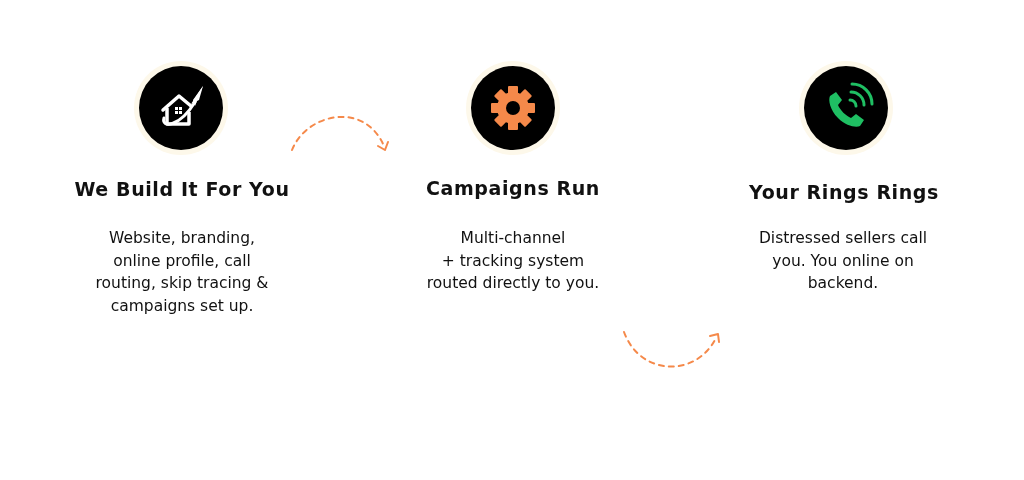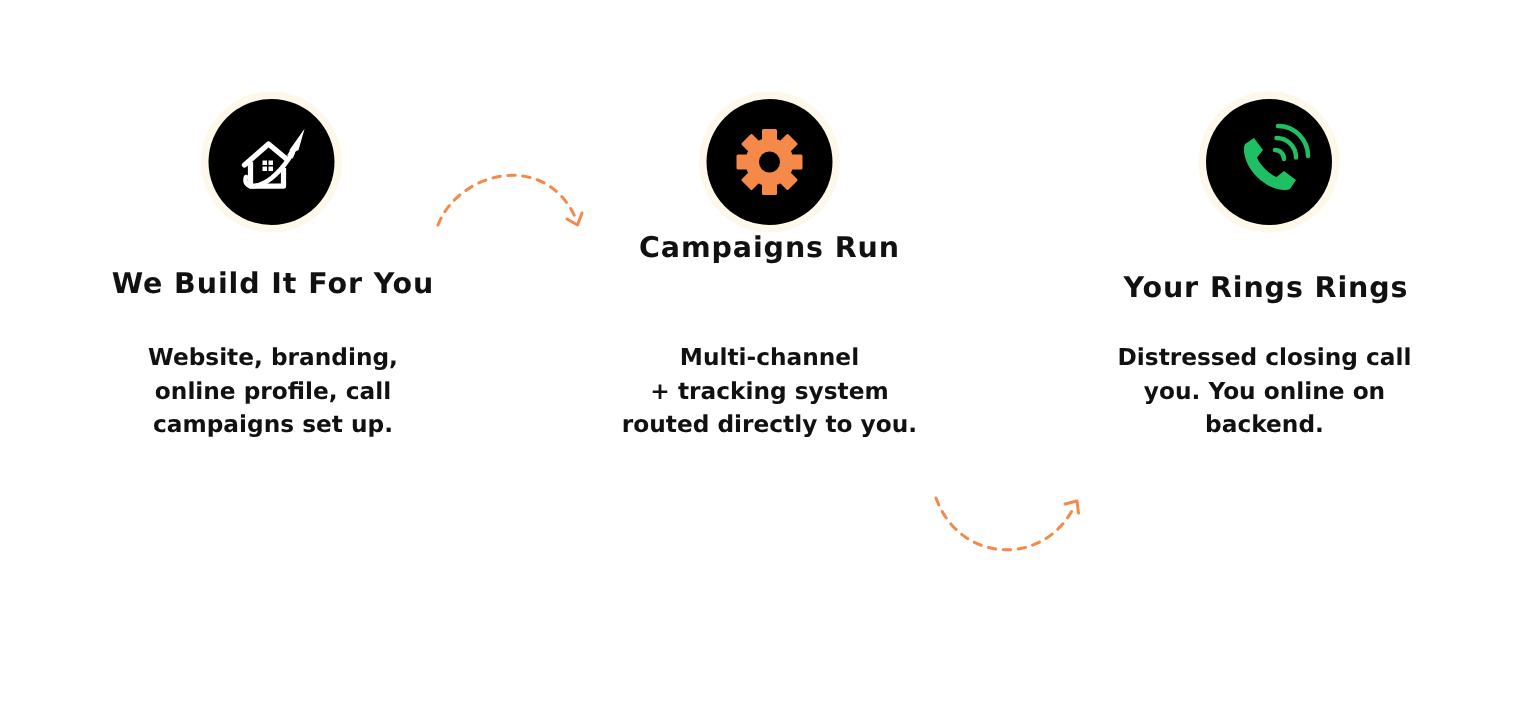--- a/index.html
+++ b/index.html
@@ -1,20 +1,20 @@
 <!DOCTYPE html>
 <html><head>
 <meta charset="utf-8">
 <style>
   html, body { margin:0; padding:0; background:#ffffff; }
   body { width:1024px; height:480px; position:relative; overflow:hidden; font-family:"DejaVu Sans", sans-serif; color:#111; }
   .icon-wrap { position:absolute; width:94px; height:94px; border-radius:50%; background:#fdf8ea; display:flex; align-items:center; justify-content:center; }
   .icon-circle { width:84px; height:84px; border-radius:50%; background:#000; display:flex; align-items:center; justify-content:center; }
   .title { position:absolute; font-family:"DejaVu Sans", sans-serif; font-weight:bold; font-size:19px; letter-spacing:0.6px; line-height:26px; color:#111; text-align:center; white-space:nowrap; }
-  .desc { position:absolute; font-family:"DejaVu Sans", sans-serif; font-size:15.5px; line-height:22.5px; color:#111; text-align:center;font-weight:bold; }
+  .desc { position:absolute; font-family:"DejaVu Sans", sans-serif; font-size:15.5px; line-height:22.5px; color:#111; text-align:center; }
   .arrow { position:absolute; }
 </style>
 </head>
 <body>
 
 <div>
   <div class="icon-wrap" style="left:134px; top:61px;">
     <div class="icon-circle">
       <svg width="60" height="60" viewBox="0 0 60 60">
 
@@ -29,20 +29,21 @@
 
         <path d="M40 26 L52 8 L48 22 Z" fill="#fff"></path>
         <path d="M42 22 L52 8 L44 28 Z" fill="#fff"></path>
       </svg>
     </div>
   </div>
   <div class="title" style="left:72px; top:176px; width:220px;">We Build It For You</div>
   <div class="desc" style="left:62px; top:227px; width:240px;">
     <div>Website, branding,</div>
     <div>online profile, call</div>
+    <div>routing, skip tracing &amp;</div>
     <div>campaigns set up.</div>
   </div>
 </div>
 
 <svg class="arrow" style="left:284px; top:104px;" width="112" height="56" viewBox="0 0 112 56">
   <path d="M8 46 C 22 10, 80 -4, 100 42" fill="none" stroke="#f5894a" stroke-width="2" stroke-dasharray="5 5" stroke-linecap="round"></path>
   <path d="M94 42 L101 46 L104 38" fill="none" stroke="#f5894a" stroke-width="2" stroke-linecap="round" stroke-linejoin="round"></path>
 </svg>
 
 <div>
@@ -57,21 +58,21 @@
           <rect x="-5" y="-22" width="10" height="10" rx="1" transform="rotate(180)"></rect>
           <rect x="-5" y="-22" width="10" height="10" rx="1" transform="rotate(225)"></rect>
           <rect x="-5" y="-22" width="10" height="10" rx="1" transform="rotate(270)"></rect>
           <rect x="-5" y="-22" width="10" height="10" rx="1" transform="rotate(315)"></rect>
           <circle r="16"></circle>
         </g>
         <circle cx="26" cy="26" r="7" fill="#000"></circle>
       </svg>
     </div>
   </div>
-  <div class="title" style="left:400px; top:152px; width:226px;">
+  <div class="title" style="left:400px; top:175px; width:226px;">
     <div>Campaigns Run</div>
   </div>
   <div class="desc" style="left:398px; top:227px; width:230px;">
     <div>Multi-channel</div>
     <div>+ tracking system</div>
     <div>routed directly to you.</div>
   </div>
 </div>
 
 <svg class="arrow" style="left:616px; top:326px;" width="112" height="50" viewBox="0 0 112 50">
@@ -85,17 +86,17 @@
       <svg width="60" height="60" viewBox="0 0 60 60">
         <path d="M14 18 C 12 22, 14 32, 22 40 C 30 48, 40 50, 44 48 L 48 42 L 40 36 L 35 40 C 30 38, 24 32, 22 27 L 26 22 L 20 14 Z" fill="#1fbf63"></path>
         <path d="M34 22 A 6 6 0 0 1 40 28" fill="none" stroke="#1fbf63" stroke-width="3" stroke-linecap="round"></path>
         <path d="M35 14 A 13 13 0 0 1 48 27" fill="none" stroke="#1fbf63" stroke-width="3" stroke-linecap="round"></path>
         <path d="M36 6 A 20 20 0 0 1 56 26" fill="none" stroke="#1fbf63" stroke-width="3" stroke-linecap="round"></path>
       </svg>
     </div>
   </div>
   <div class="title" style="left:734px; top:179px; width:220px;">Your Rings Rings</div>
   <div class="desc" style="left:728px; top:227px; width:230px;">
-    <div>Distressed closing call</div>
+    <div>Distressed sellers call</div>
     <div>you. You online on</div>
     <div>backend.</div>
   </div>
 </div>
 
 </body></html>

